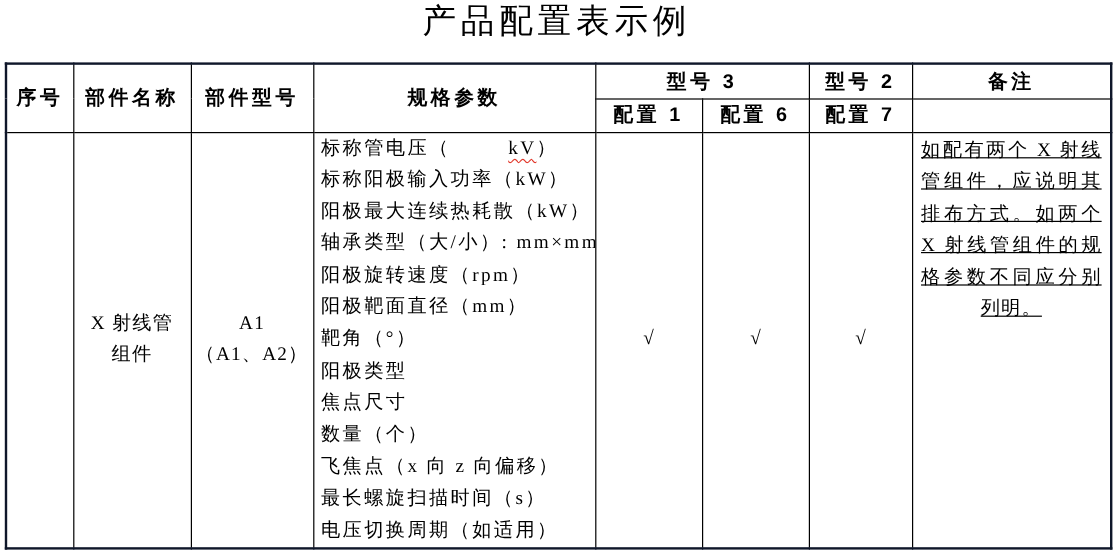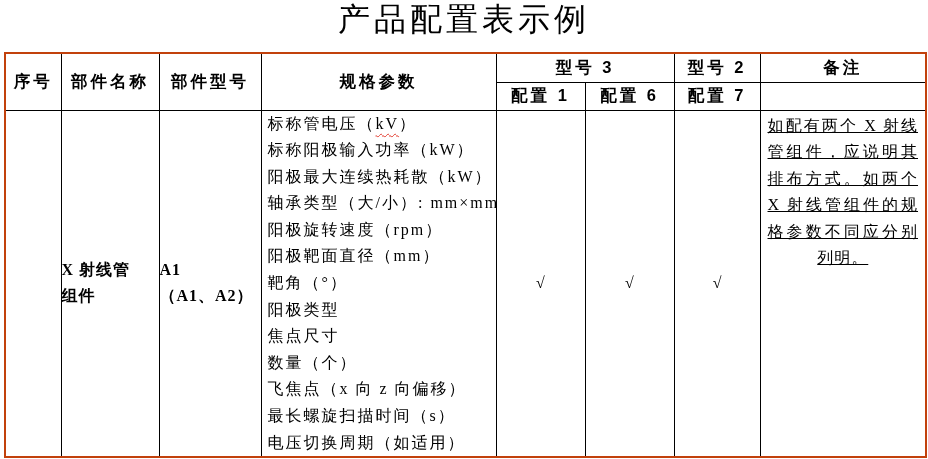--- a/index.html
+++ b/index.html
@@ -9,33 +9,33 @@
     background: #ffffff;
     color: #000000;
     font-family: "Liberation Serif", "DejaVu Serif", serif;
     overflow: hidden;
   }
   .page { width: 928px; height: 459px; }
 
   .doc-title {
     margin: 4px 0 12px 0;
     text-align: center;
-    font-size: 32px;
+    font-size: 28px;
     font-weight: 500;
     letter-spacing: 4px;
     line-height: 30px;
     height: 30px;
   }
 
   table.cfg {
     border-collapse: collapse;
     table-layout: fixed;
     width: 921px;
     margin: 18px 0 0 4px;
-    border: 2px solid #c2410c;
+    border: 2px solid #0f172a;
   }
   .cfg th, .cfg td {
     border: 1.5px solid #000;
     padding: 0;
     overflow: hidden;
   }
 
   
   .cfg thead th {
     font-family: "Liberation Sans", "DejaVu Sans", sans-serif;
@@ -46,21 +46,22 @@
     vertical-align: middle;
   }
   .cfg thead tr.hrow1 { height: 29px; }
   .cfg thead tr.hrow2 { height: 28px; }
 
   
   .cfg tbody tr { height: 346px; }
   .cfg tbody td { vertical-align: middle; font-size: 16px; }
 
   .cell-center {
-    font-weight: 700;
+    text-align: center;
+    font-weight: 400;
     letter-spacing: 1px;
     line-height: 26px;
   }
 
   .spec-cell {
     vertical-align: top !important;
     padding: 0 6px !important;
     letter-spacing: 2px;
   }
   .spec-cell .line {
@@ -131,21 +132,21 @@
         <td class="cell-center"></td>
         <td class="cell-center">
             <div class="line">X 射线管</div>
             <div class="line">组件</div>
           </td>
         <td class="cell-center">
             <div class="line">A1</div>
             <div class="line">（A1、A2）</div>
           </td>
         <td class="spec-cell">
-            <div class="line">标称管电压（<span class="spell-wavy" style="text-decoration-color: rgb(226, 59, 46);">kV</span>）</div>
+            <div class="line">标称管电压（<span class="spell-wavy" style="text-decoration-color: rgb(226, 59, 46); margin-left: 48px;">kV</span>）</div>
             <div class="line">标称阳极输入功率（kW）</div>
             <div class="line">阳极最大连续热耗散（kW）</div>
             <div class="line">轴承类型（大/小）: mm×mm</div>
             <div class="line">阳极旋转速度（rpm）</div>
             <div class="line">阳极靶面直径（mm）</div>
             <div class="line">靶角（°）</div>
             <div class="line">阳极类型</div>
             <div class="line">焦点尺寸</div>
             <div class="line">数量（个）</div>
             <div class="line">飞焦点（x 向 z 向偏移）</div>

